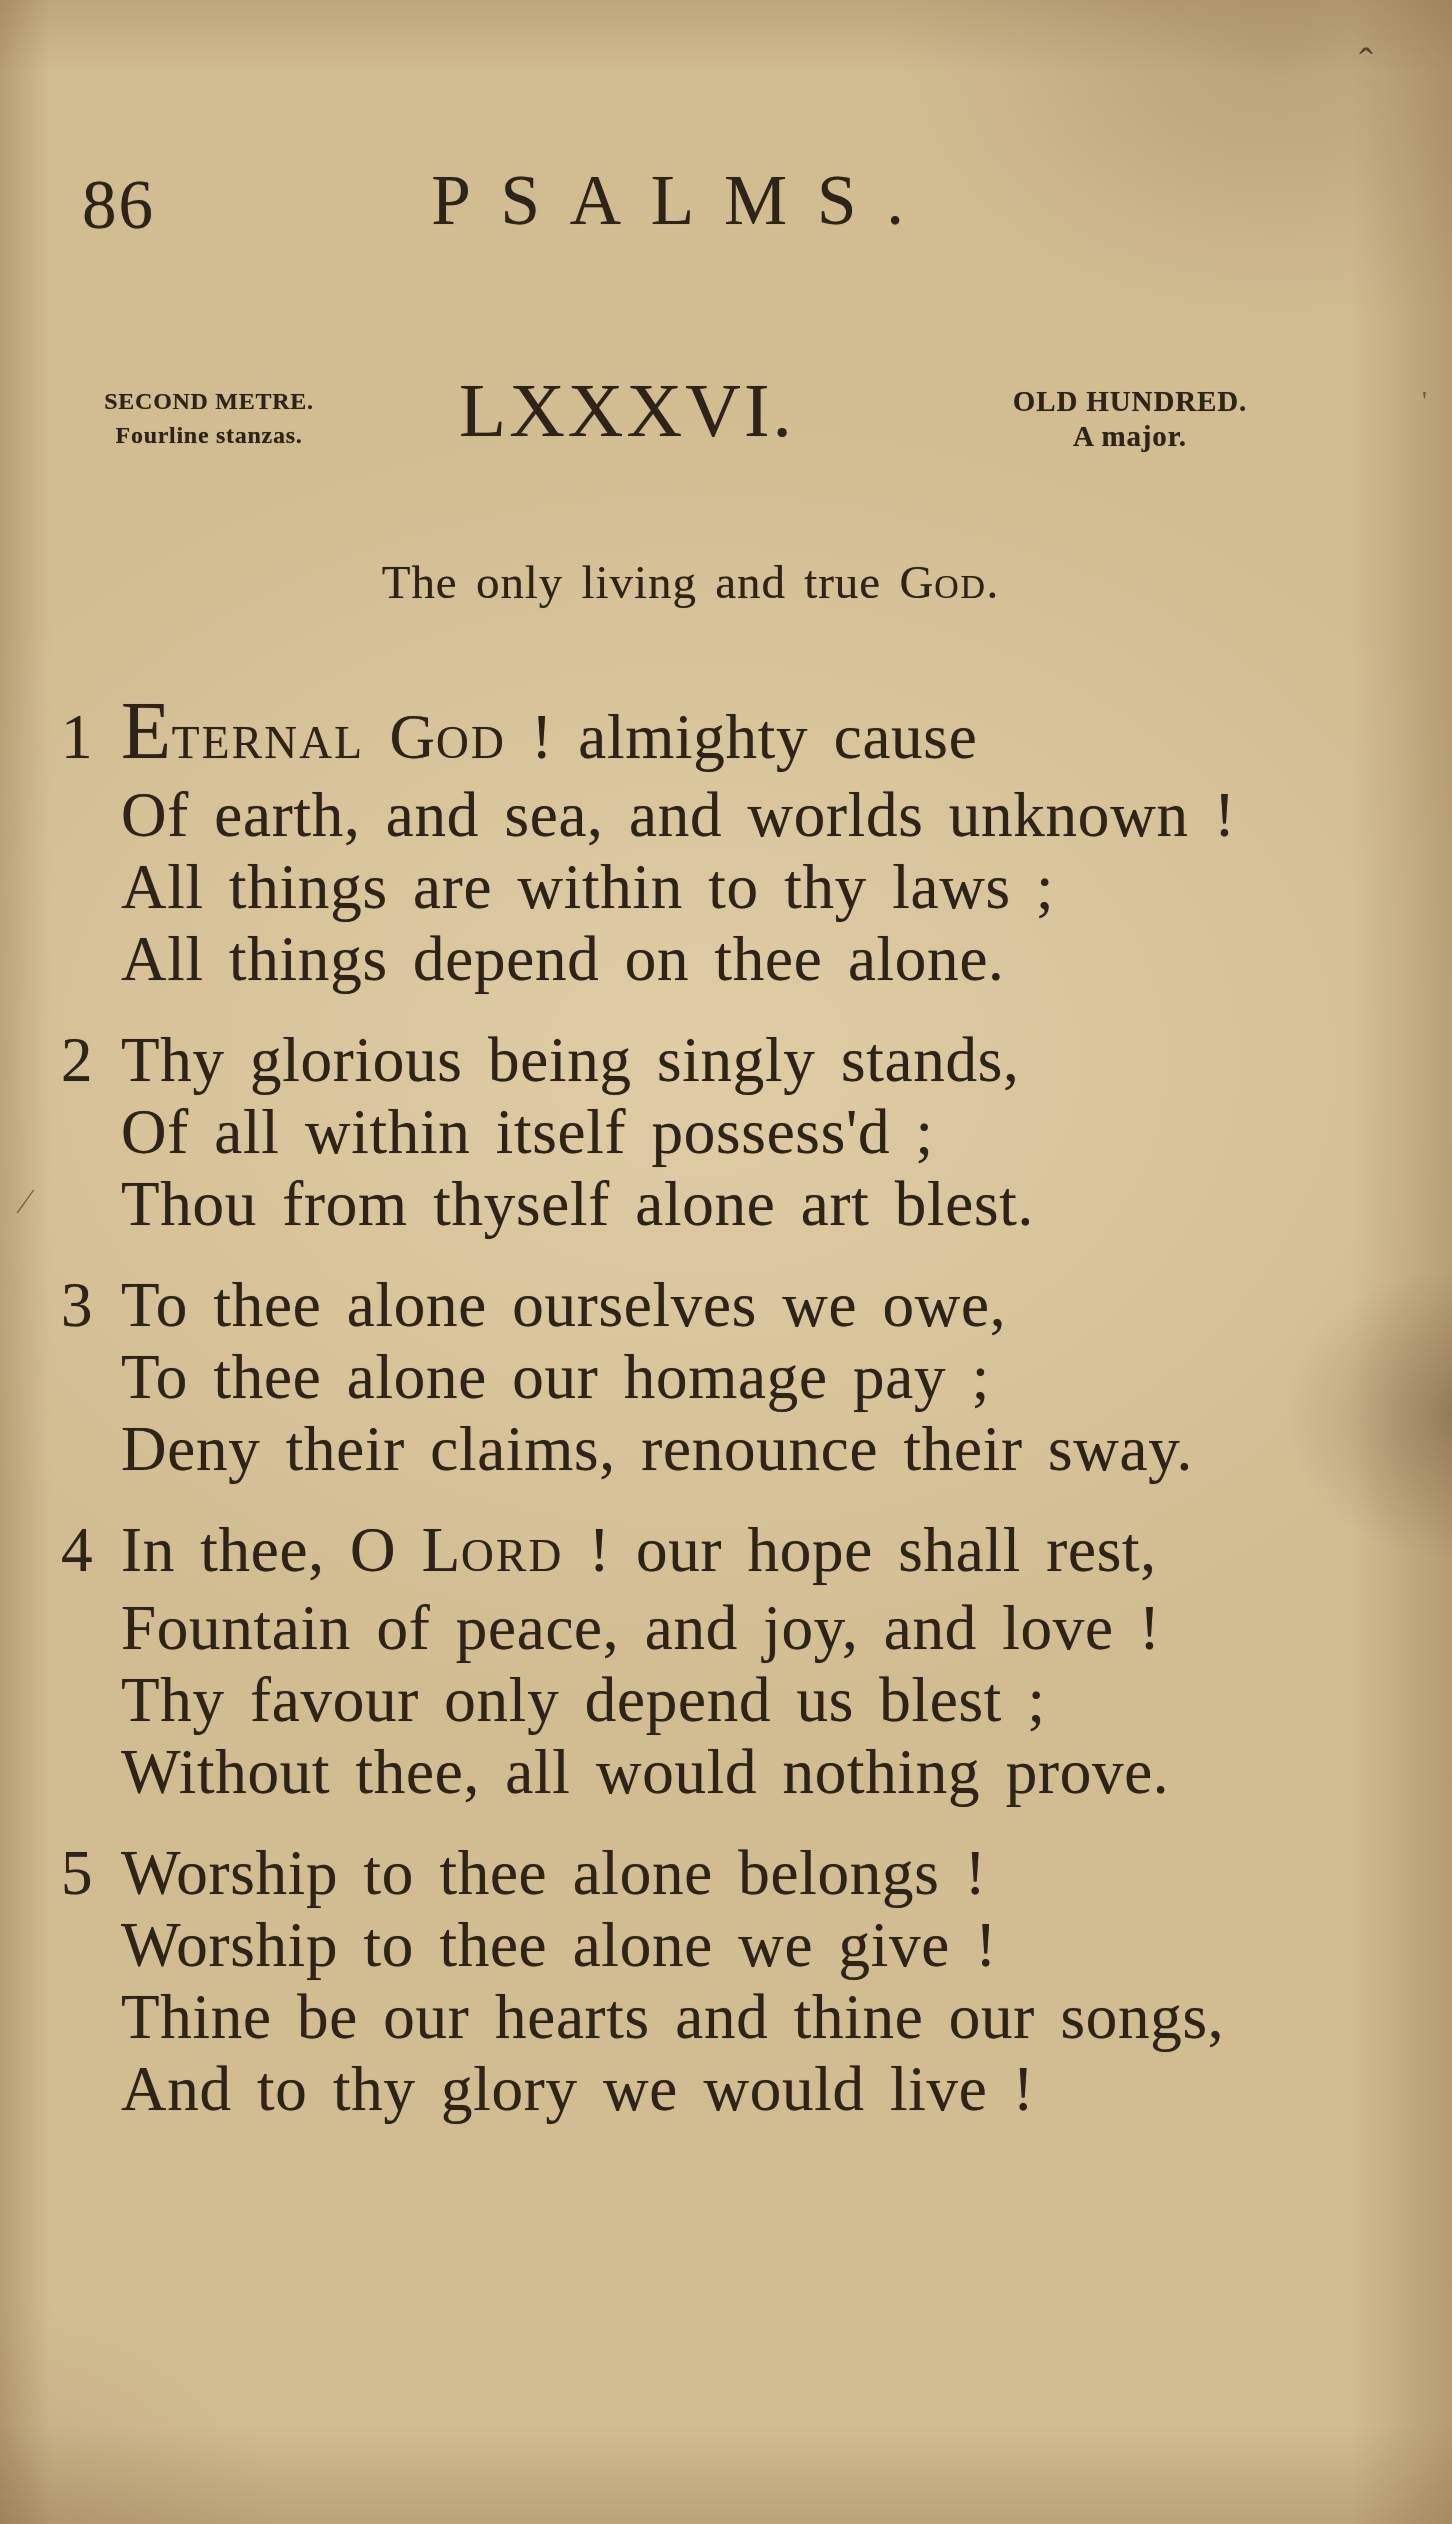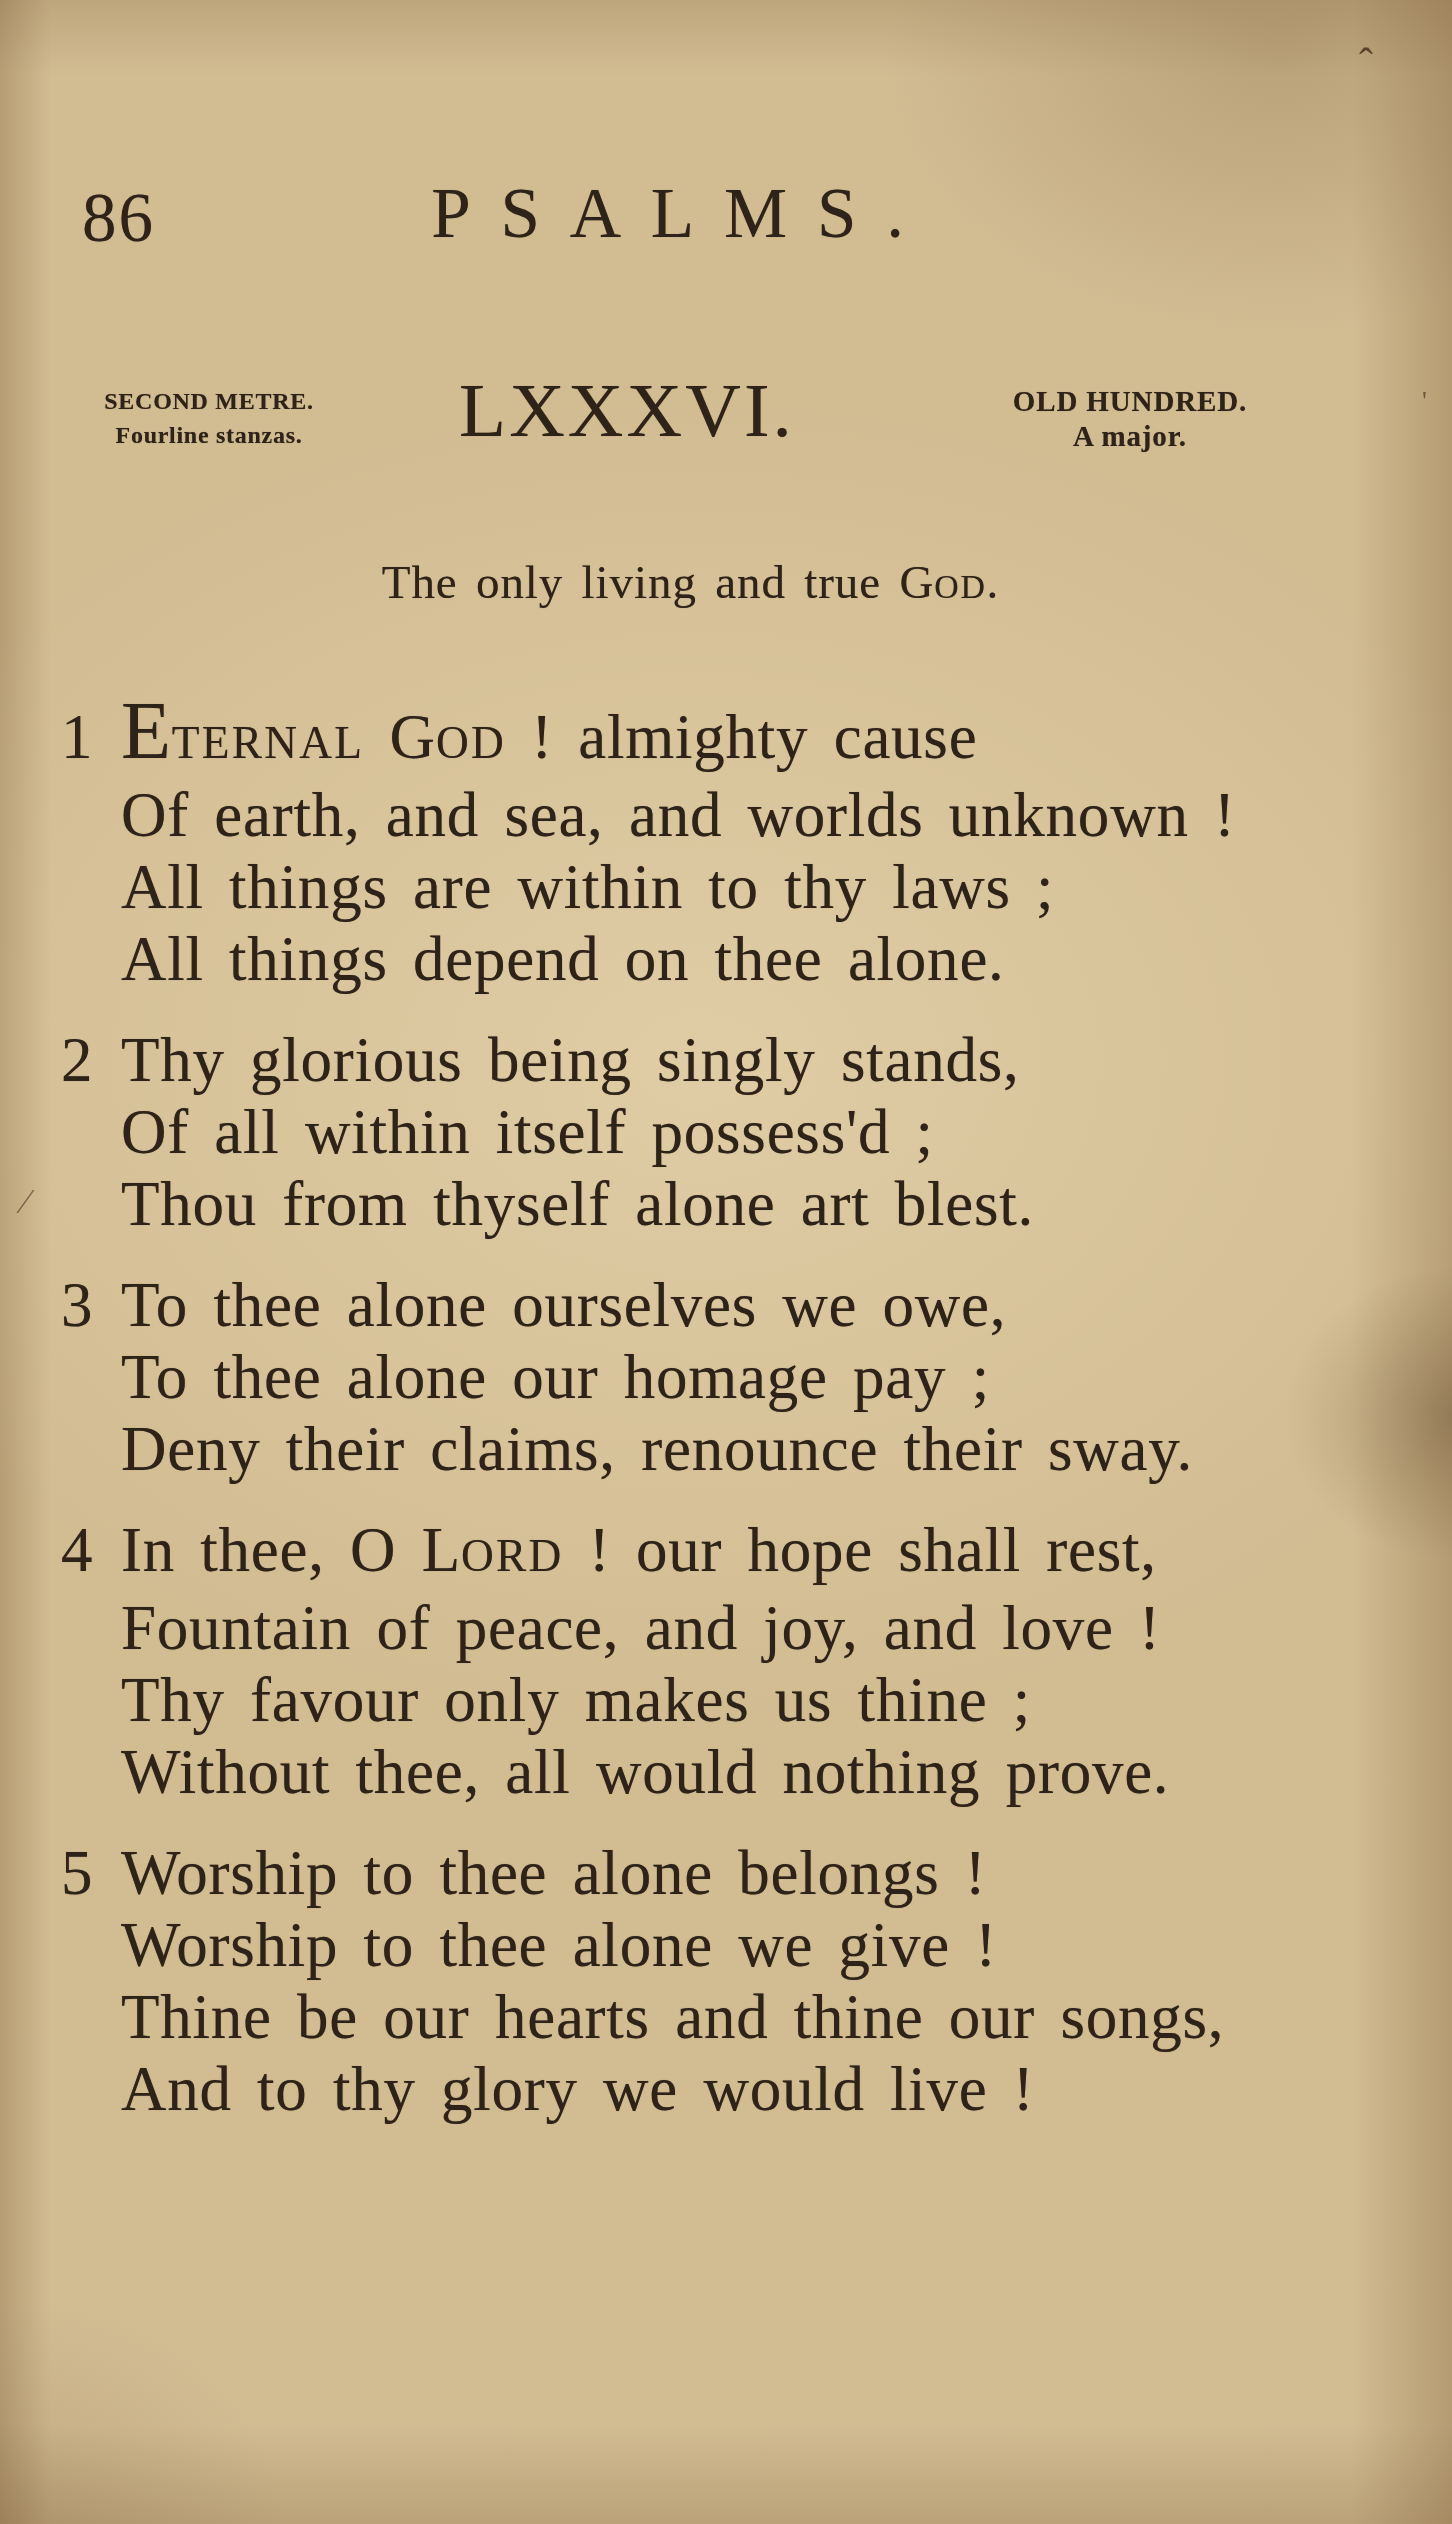--- a/index.html
+++ b/index.html
@@ -26,21 +26,21 @@
       linear-gradient(to right, rgba(118,86,47,0.30) 0%, rgba(118,86,47,0) 3.5%, rgba(118,86,47,0) 93%, rgba(118,86,47,0.32) 100%),
       linear-gradient(to bottom, rgba(118,86,47,0.22) 0%, rgba(118,86,47,0) 3%, rgba(118,86,47,0) 96%, rgba(118,86,47,0.26) 100%);
   }
   .ink {
     text-shadow: 0 0 0.8px rgba(42,28,12,0.45);
   }
 
   
   .running-head {
     position: absolute;
-    top: 173px;
+    top: 160px;
     left: 0;
     right: 0;
     height: 97px;
   }
   .page-number {
     position: absolute;
     left: 82px;
     top: 6.4px;
     font-size: 69px;
     letter-spacing: 0.03em;
@@ -219,21 +219,21 @@
           <div class="verse-line"><span class="seg-plain">To thee alone ourselves we owe,</span></div>
           <div class="verse-line"><span class="seg-plain">To thee alone our homage pay ;</span></div>
           <div class="verse-line"><span class="seg-plain">Deny their claims, renounce their sway.</span></div>
         </div>
       </div>
       <div class="stanza">
         <div class="stanza-number">4</div>
         <div class="stanza-lines">
           <div class="verse-line"><span class="seg-plain">In thee, O L</span><span class="seg-sc">ORD</span><span class="seg-plain"> ! our hope shall rest,</span></div>
           <div class="verse-line"><span class="seg-plain">Fountain of peace, and joy, and love !</span></div>
-          <div class="verse-line"><span class="seg-plain">Thy favour only makes us thine ;</span></div>
+          <div class="verse-line"><span class="seg-plain">Thy favour only depend us blest ;</span></div>
           <div class="verse-line"><span class="seg-plain">Without thee, all would nothing prove.</span></div>
         </div>
       </div>
       <div class="stanza">
         <div class="stanza-number">5</div>
         <div class="stanza-lines">
           <div class="verse-line"><span class="seg-plain">Worship to thee alone belongs !</span></div>
           <div class="verse-line"><span class="seg-plain">Worship to thee alone we give !</span></div>
           <div class="verse-line"><span class="seg-plain">Thine be our hearts and thine our songs,</span></div>
           <div class="verse-line"><span class="seg-plain">And to thy glory we would live !</span></div>

